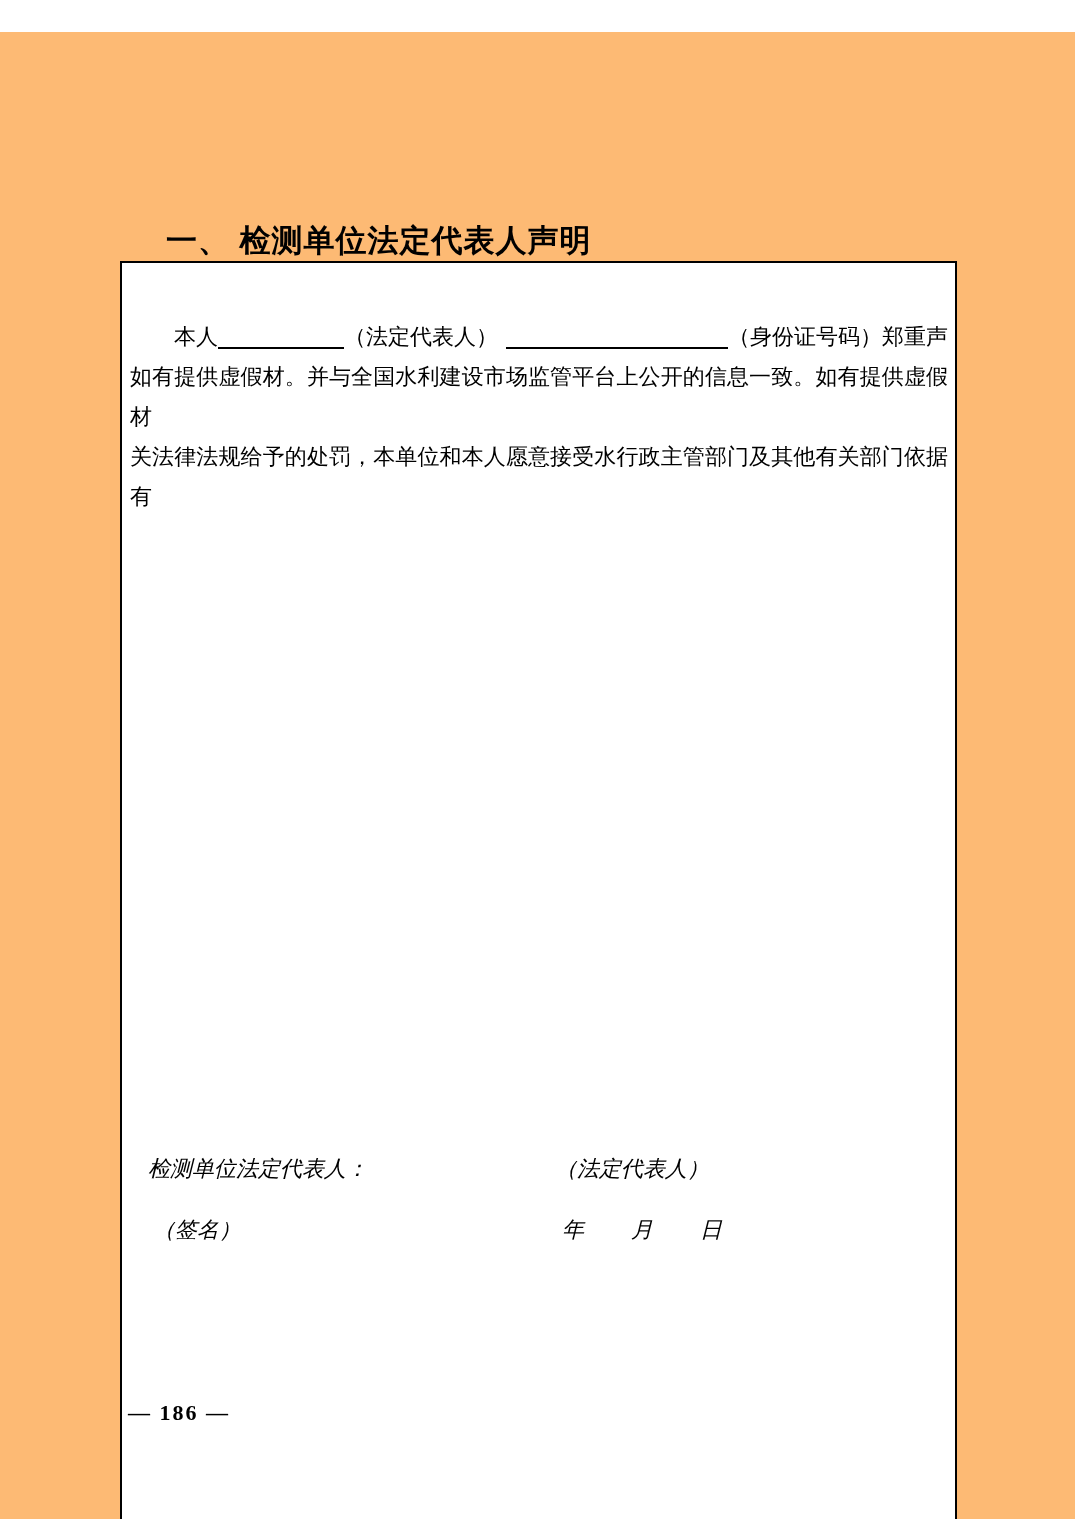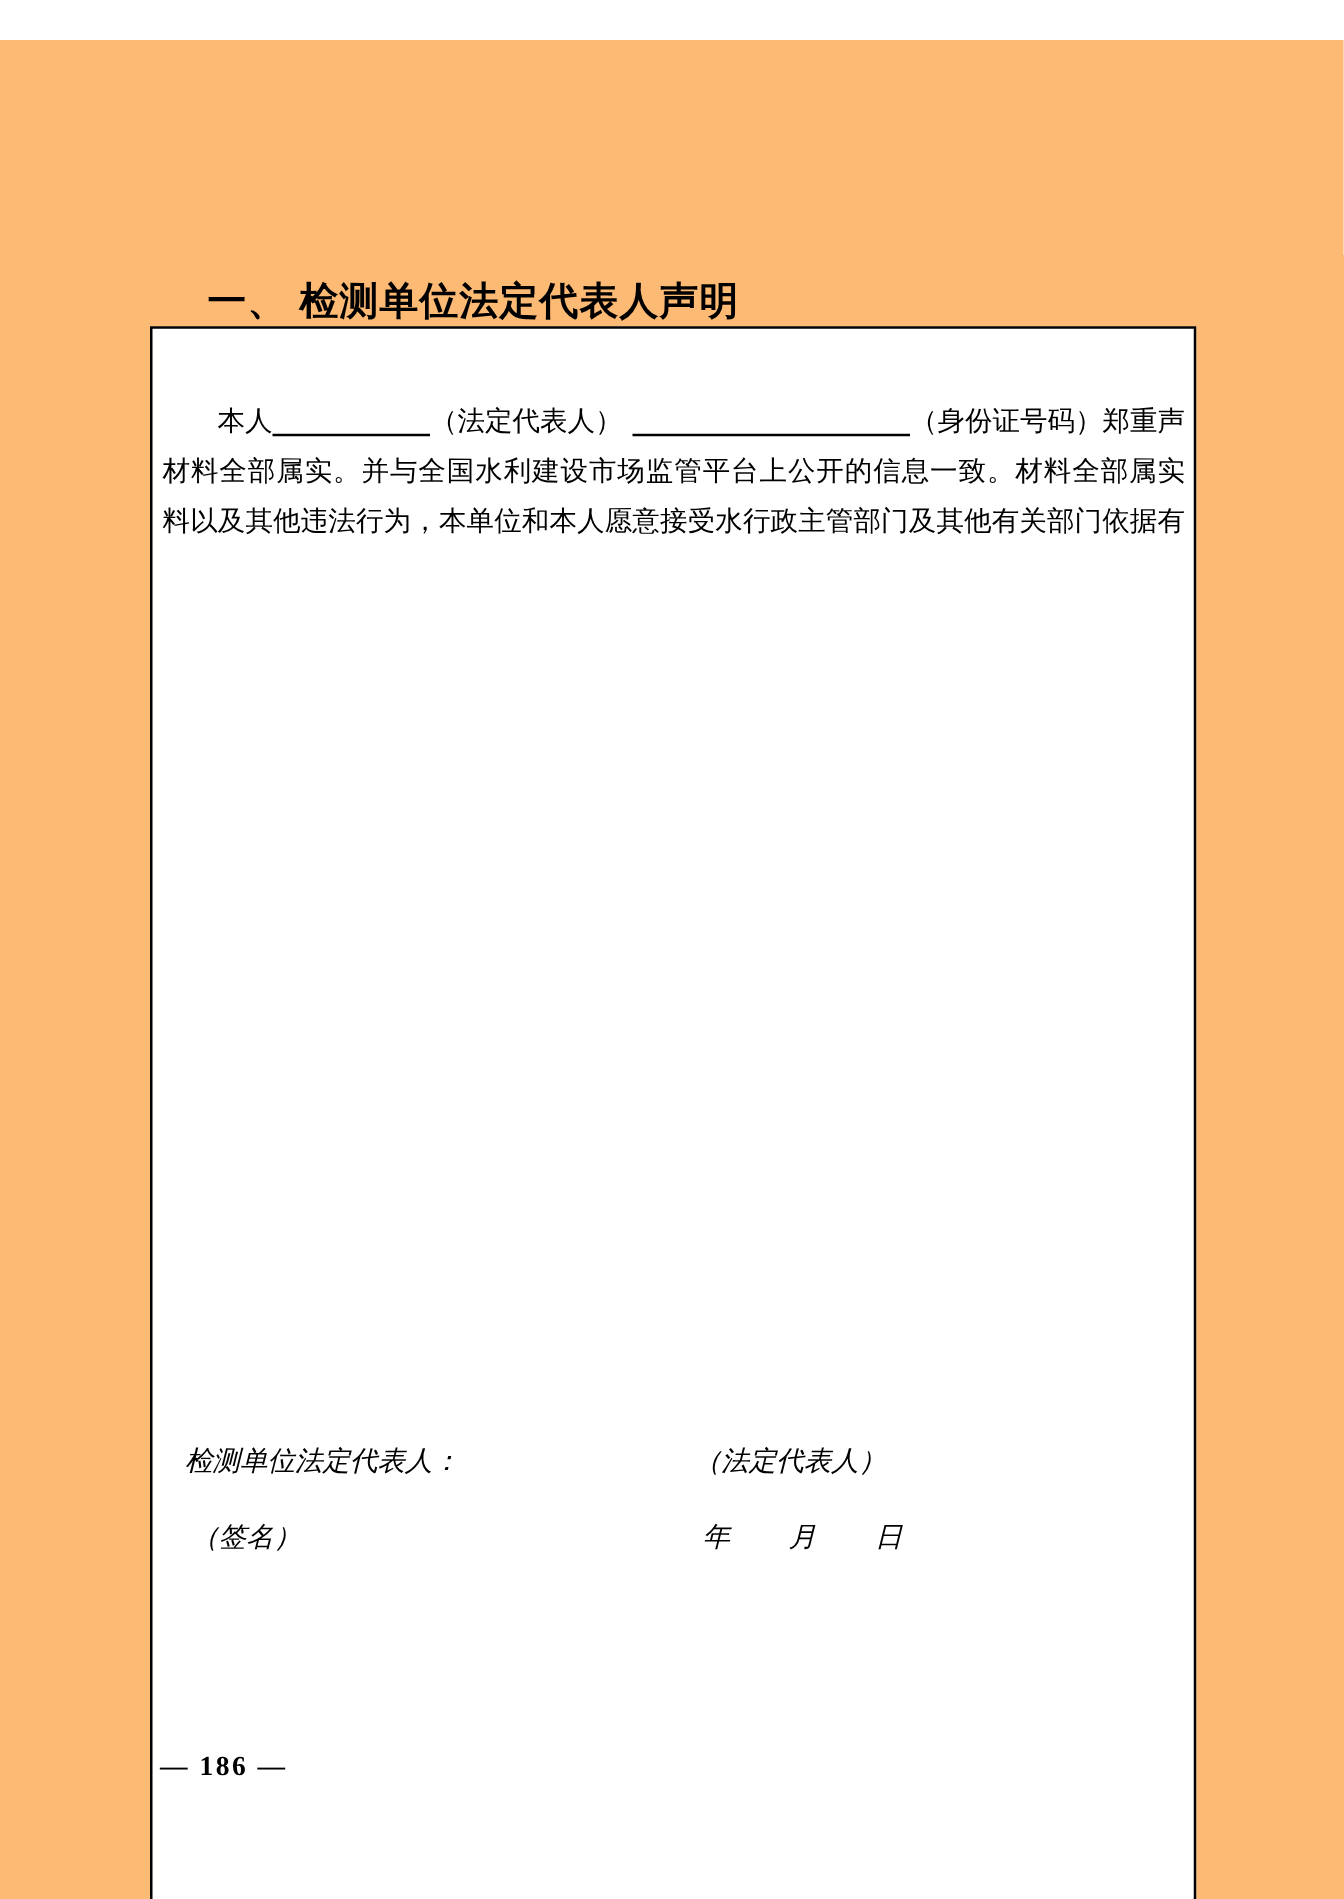--- a/index.html
+++ b/index.html
@@ -82,22 +82,22 @@
 <div class="page">
 
   <div class="doc-heading">一、 检测单位法定代表人声明</div>
 
   <div class="decl-box">
 
     <div class="decl-paragraph">
       <div class="p-line first">
         <span class="indent"></span><span>本人</span><span class="blank blank-1"></span><span>（法定代表人）</span><span class="blank blank-2"></span><span>（身份证号码）郑重声</span>
       </div>
-      <div class="p-line justify">材料全部属实。并与全国水利建设市场监管平台上公开的信息一致。材料全部属实</div>
-      <div class="p-line justify">料以及其他违法行为，本单位和本人愿意接受水行政主管部门及其他有关部门依据有</div>
+      <div class="p-line justify">如有提供虚假材。并与全国水利建设市场监管平台上公开的信息一致。如有提供虚假材</div>
+      <div class="p-line justify">关法律法规给予的处罚，本单位和本人愿意接受水行政主管部门及其他有关部门依据有</div>
     </div>
 
     <div class="sig-label sig-rep">检测单位法定代表人：</div>
 
     <div class="sig-label sig-seal">（法定代表人）</div>
 
     <div class="sig-label sig-sign">（签名）</div>
 
     <div class="sig-label sig-date">
       <span>年</span>

